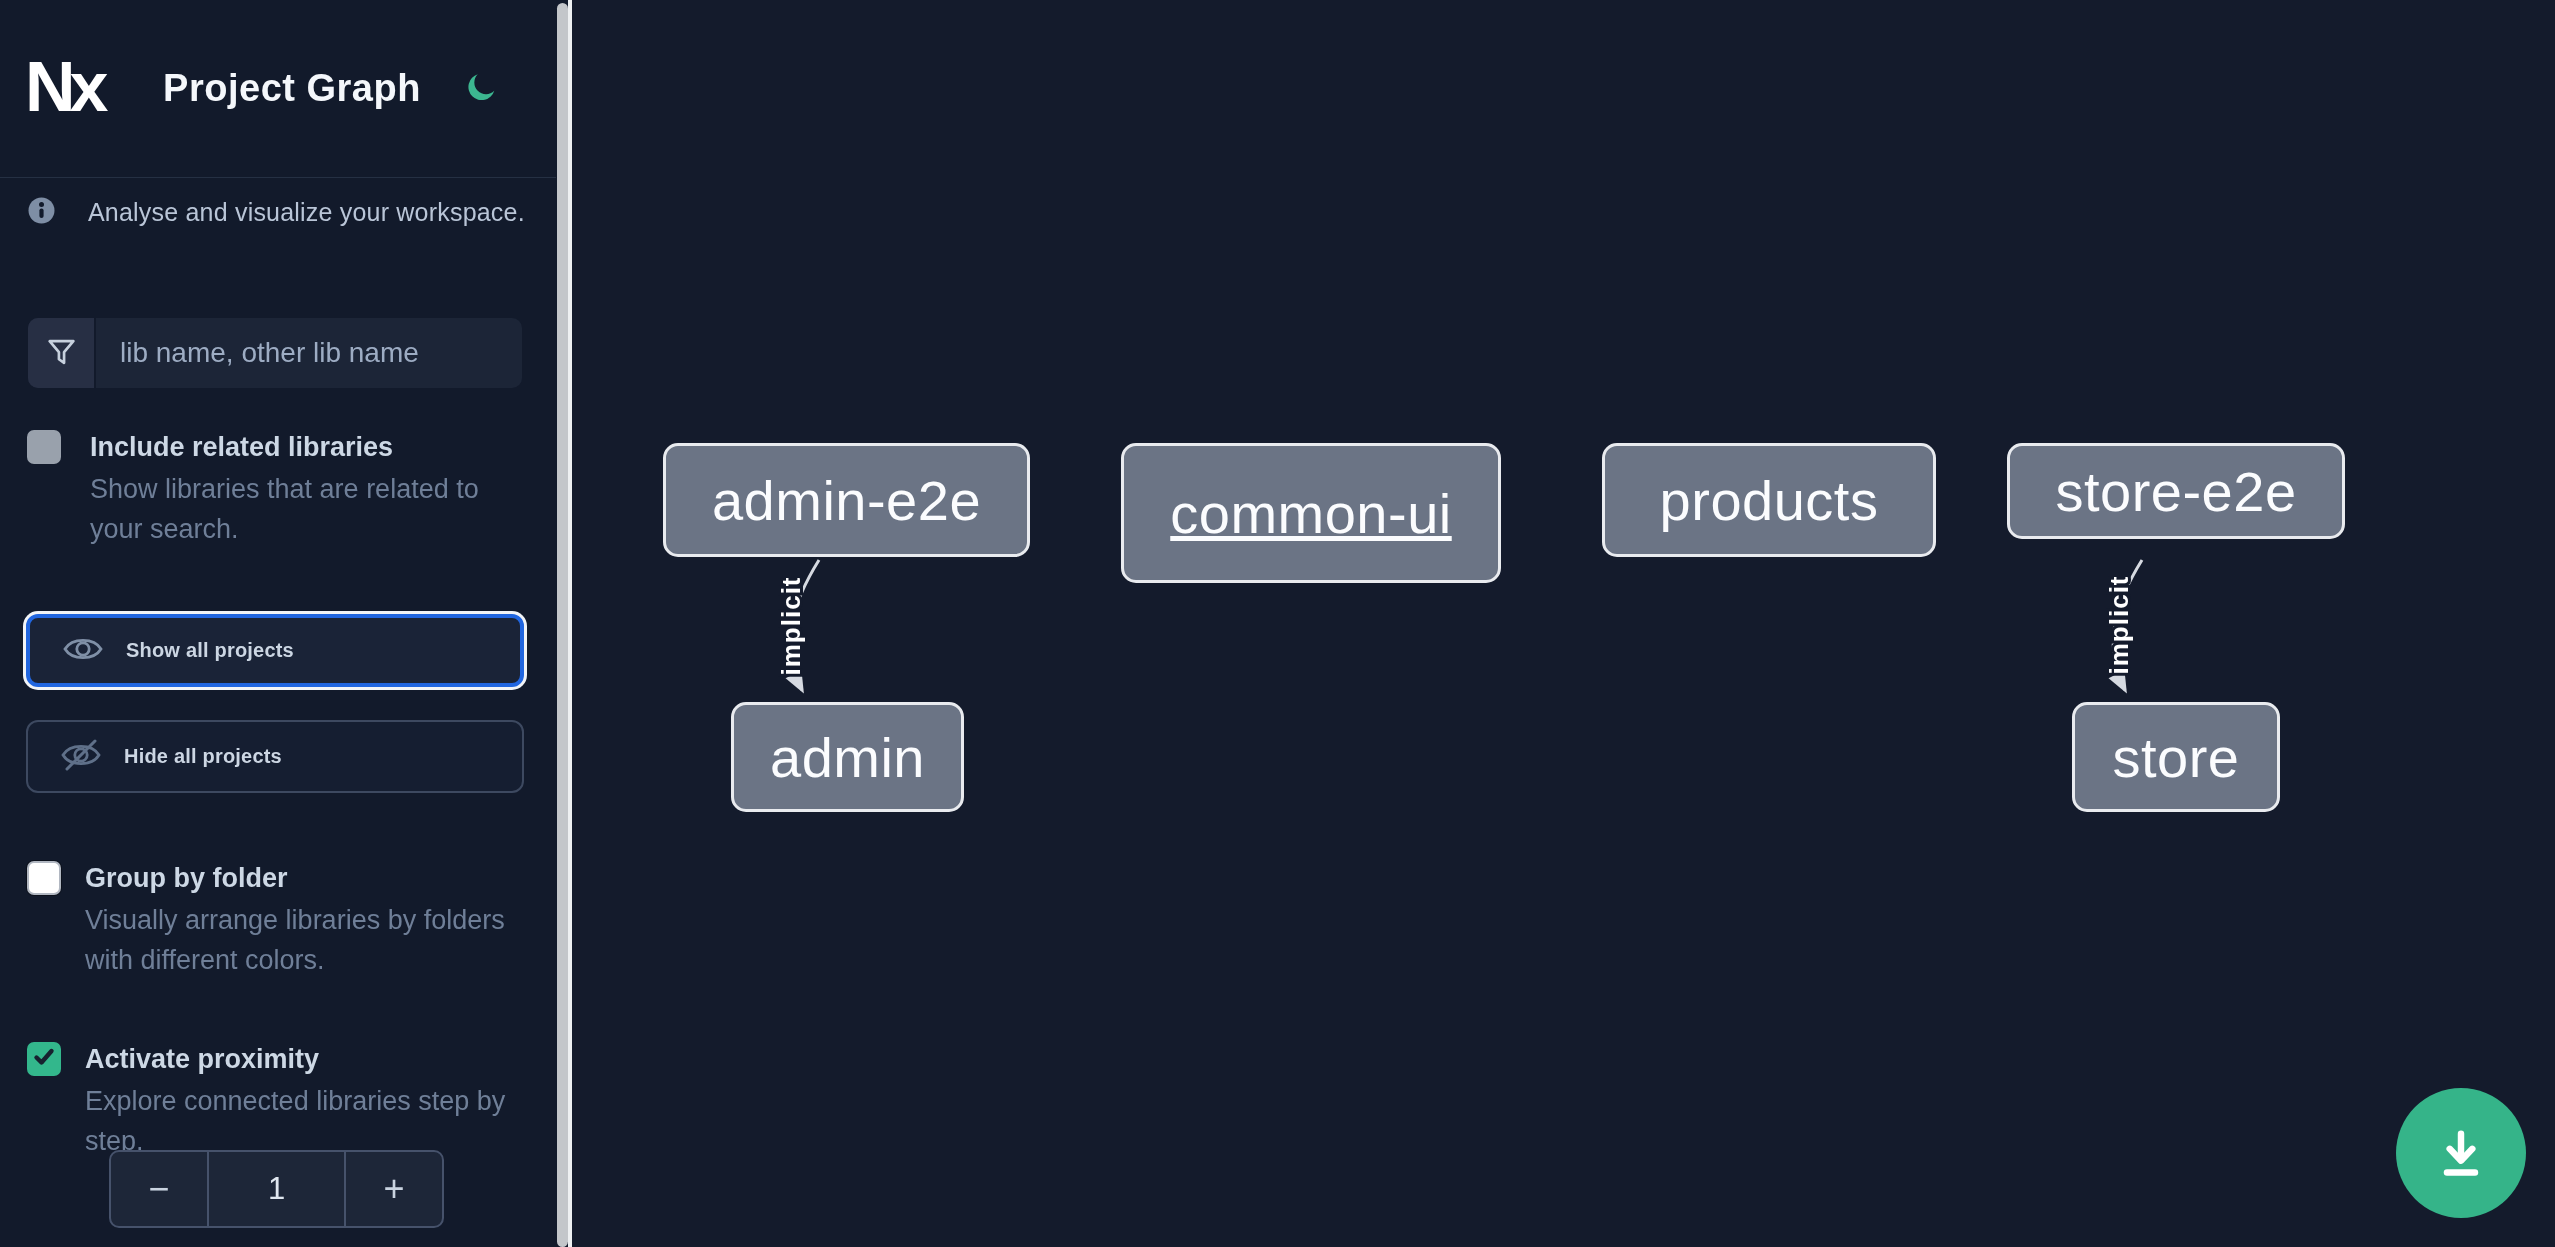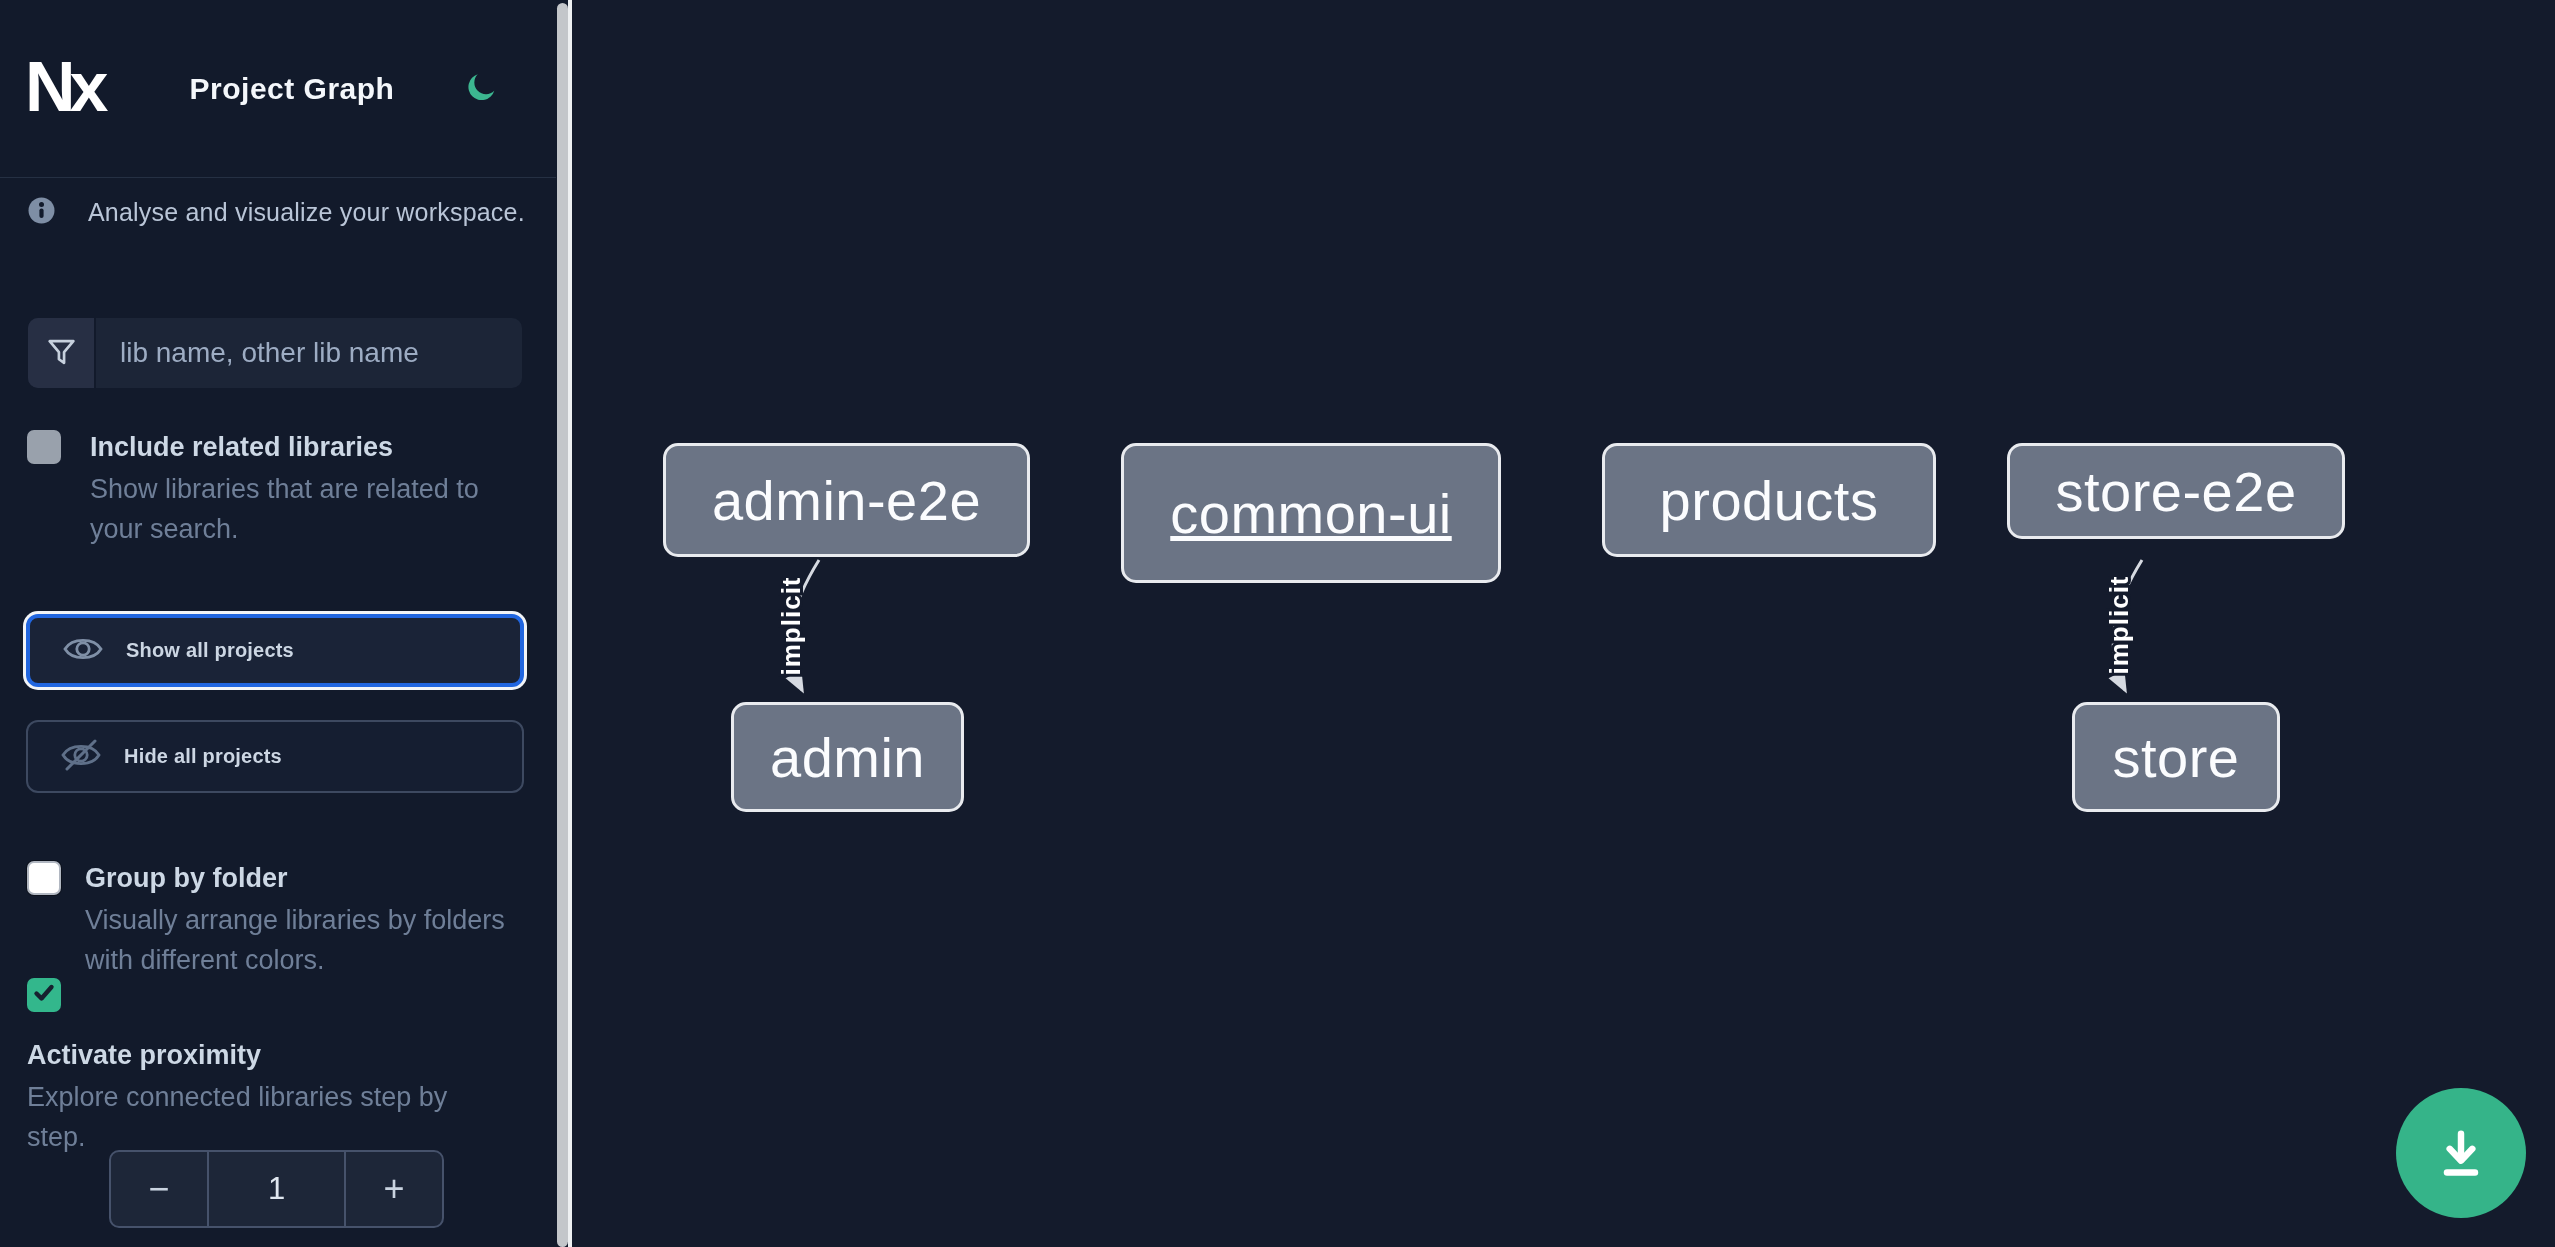--- a/index.html
+++ b/index.html
@@ -11,41 +11,41 @@
   
   .sidebar{position:absolute;left:0;top:0;width:572px;height:1247px;background:#121a2b;}
   .scroll-track{position:absolute;right:0;top:0;width:4px;height:100%;background:#eef0f2;}
   .scroll-thumb{position:absolute;right:4px;top:3px;width:11px;height:1244px;background:#c3c6ca;border-radius:6px;}
   .sb-header{
     position:absolute;top:0;left:0;width:556px;height:178px;box-sizing:border-box;
     border-bottom:1px solid #253043;display:flex;align-items:center;
     justify-content:space-between;padding:0 56px 0 25px;
   }
   .logo{flex:0 0 auto;}
-  .sb-title{font-size:30px;font-weight:600;color:#f4f7fb;letter-spacing:.5px;}
+  .sb-title{font-size:38px;font-weight:600;color:#f4f7fb;letter-spacing:.5px;}
   .theme-toggle{width:36px;height:36px;display:flex;align-items:center;justify-content:center;cursor:pointer;}
   .info-row{position:absolute;top:197px;left:28px;width:505px;display:flex;align-items:center;gap:33px;}
   .info-text{font-size:25px;font-weight:500;color:#b9c5d7;letter-spacing:.2px;}
   
   .search{
     position:absolute;top:318px;left:28px;width:494px;height:70px;
     background:#1c2537;border-radius:10px;display:flex;overflow:hidden;
   }
   .search-prefix{width:66px;background:#272f44;border-right:2px solid #121a2b;
     display:flex;align-items:center;justify-content:center;flex:0 0 auto;}
   .search-input{
     flex:1;background:transparent;border:none;outline:none;
     color:#dbe3ef;font-size:28px;padding:0 24px;font-family:"Liberation Sans",sans-serif;
   }
   .search-input::placeholder{color:#9dacc3;opacity:1;}
   
   .opt{position:absolute;left:27px;width:510px;display:flex;align-items:flex-start;gap:24px;}
   .opt-include{top:428px;gap:29px;}
   .opt-group{top:859px;}
-  .opt-prox{top:976px;flex-direction:column;}
+  .opt-prox{top:1040px;}
   .checkbox{width:34px;height:34px;border-radius:7px;box-sizing:border-box;flex:0 0 auto;margin-top:2px;cursor:pointer;
     display:flex;align-items:center;justify-content:center;}
   .cb-disabled{background:#99a1ac;}
   .cb-unchecked{background:#ffffff;border:2px solid #78839494;box-shadow:0 0 0 1px #00000055;}
   .cb-checked{background:#33b78c;}
   .opt-text{width:450px;}
   .opt-label{font-size:27px;font-weight:600;color:#cdd8e5;line-height:38px;}
   .opt-desc{font-size:27px;font-weight:400;color:#6f7f98;line-height:40px;margin-top:3px;}
   
   .sb-btn{

